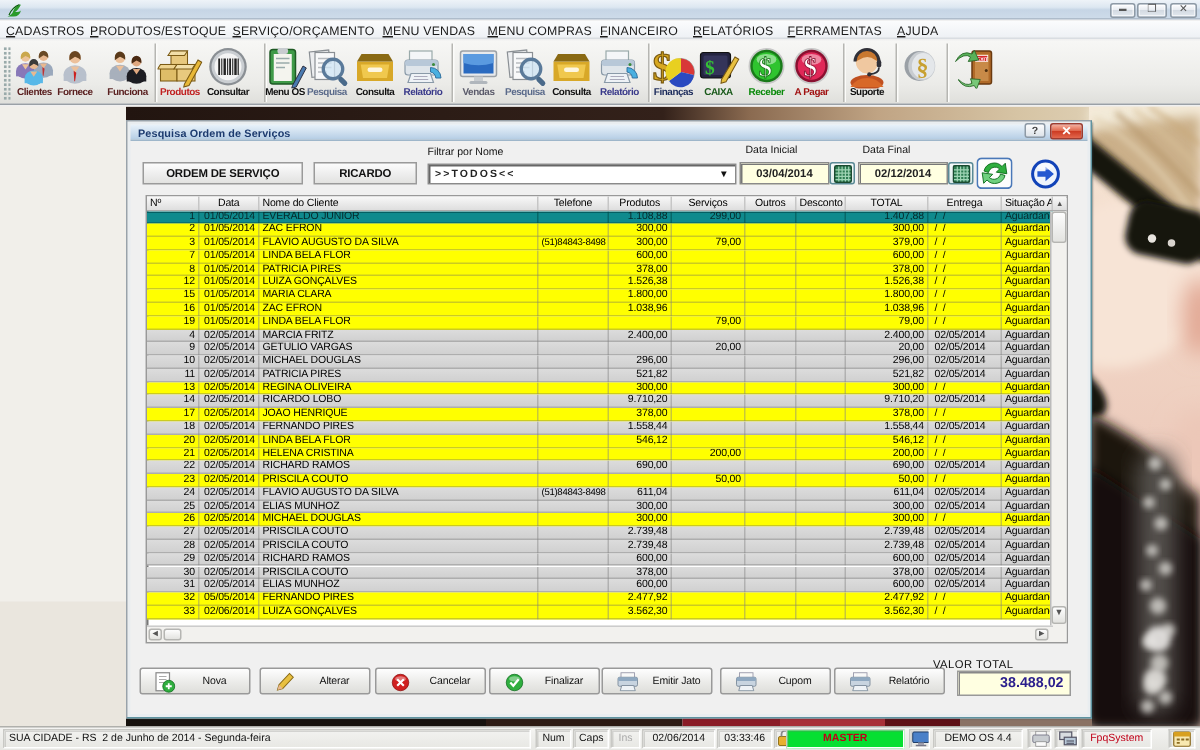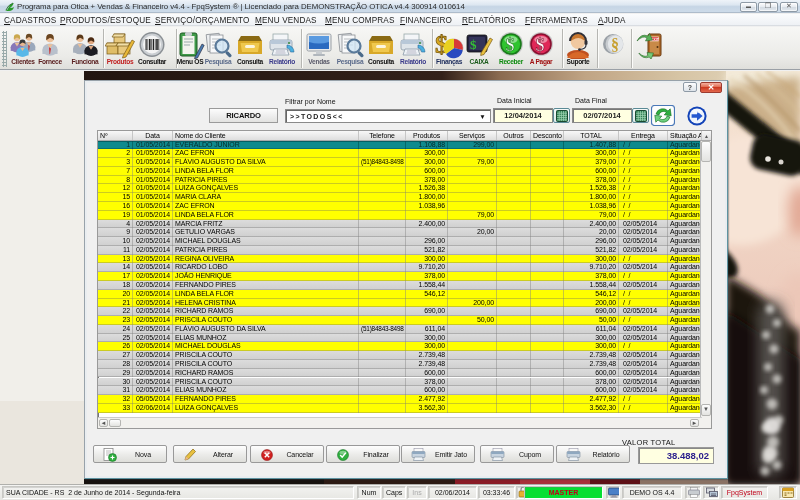--- a/index.html
+++ b/index.html
@@ -86,21 +86,20 @@
  border-top:1px solid #b0b0ac;font-size:7px;color:#111}
 .scell{position:absolute;top:1px;height:13px;border:1px solid #c8c8c4;border-right-color:#fff;border-bottom-color:#fff;
  box-shadow:inset 1px 1px 0 rgba(120,120,116,.25);line-height:12px;padding:0 3px;white-space:nowrap;overflow:hidden}
 </style></head><body>
 
 <div id="titlebar">
     <div class="abs" style="left:3px;top:1px"><svg width="12" height="11" viewBox="0 0 12 11" style="">
         <path d="M2 10 q3 -1 4 -4 q1 -3 5 -4 q-2 4 -4 5 q3 0 4 -1 q-1 4 -5 4 q-2 0 -4 0z" fill="#2a9a2a"></path>
         <path d="M3 9 q2 -5 7 -7" stroke="#0a5a0a" stroke-width=".8" fill="none"></path>
       </svg></div>
-    <span class="txt">Programa para Otica + Vendas &amp; Financeiro v4.4 - FpqSystem ® | Licenciado para  DEMONSTRAÇÃO OTICA v4.4 300914 010614</span>
     <div class="capbtn" style="right:43px;width:17px">
       <span style="font-size:5px;top:0">▬</span>
     </div>
     <div class="capbtn" style="right:22px;width:20px">
       <span>❐</span>
     </div>
     <div class="capbtn" style="right:2px;width:18px">
       <span>✕</span>
     </div>
   </div>
@@ -427,38 +426,42 @@
       <circle cx="772" cy="355" r="8.5" fill="#e9e7e4" fill-opacity=".9" filter="url(#b2)"></circle>
       <circle cx="770" cy="382" r="7.5" fill="#e2e0dc" fill-opacity=".9" filter="url(#b2)"></circle>
       <rect x="84" y="402" width="240" height="11" fill="#17120e"></rect>
       <rect x="324" y="402" width="131" height="11" fill="#2c1a13"></rect>
       <rect x="455" y="402" width="65" height="11" fill="#8a1c26"></rect>
       <rect x="520" y="402" width="70" height="11" fill="#a83038"></rect>
       <rect x="590" y="402" width="50" height="11" fill="#5e1016"></rect>
       <rect x="640" y="402" width="88" height="11" fill="#8a7264"></rect>
     </svg>
 <div id="win">
+<div id="wtitle">
+        <span class="t">Pesquisa Ordem de Serviços</span>
+      </div>
 <div id="whelp">?</div>
       <div id="wclose">✕</div>
+<div class="fbtn" style="left:10px;top:27px;width:107px;line-height:14px">ORDEM DE SERVIÇO</div>
 <div class="fbtn" style="left:124px;top:27px;width:69px;line-height:14px">RICARDO</div>
 <div class="flabel" style="left:200px;top:17px">Filtrar por Nome</div>
 <div class="combo">
         <span class="tx">&gt;&gt;TODOS&lt;&lt;</span>
         <span class="da">▼</span>
       </div>
 <div class="flabel" style="left:412px;top:16px">Data Inicial</div>
-<div class="dinp" style="left:408px">12/04/2014</div>
+<div class="dinp" style="left:408px">03/04/2014</div>
 <div class="calbtn" style="left:468px">
         <svg width="12" height="12" viewBox="0 0 12 12" style="position:absolute;left:1.5px;top:1px">
           <rect x="0.5" y="0.5" width="11" height="11" rx="1" fill="#2e7d52" stroke="#1a4a30" stroke-width="1"></rect>
           <path d="M1 3.2h10M1 5.4h10M1 7.6h10M1 9.8h10M3.2 1v10M5.4 1v10M7.6 1v10M9.8 1v10" stroke="#9fd4b4" stroke-width=".8"></path>
         </svg>
       </div>
 <div class="flabel" style="left:490px;top:16px">Data Final</div>
-<div class="dinp" style="left:487px">02/07/2014</div>
+<div class="dinp" style="left:487px">02/12/2014</div>
 <div class="calbtn" style="left:547px">
         <svg width="12" height="12" viewBox="0 0 12 12" style="position:absolute;left:1.5px;top:1px">
           <rect x="0.5" y="0.5" width="11" height="11" rx="1" fill="#2e7d52" stroke="#1a4a30" stroke-width="1"></rect>
           <path d="M1 3.2h10M1 5.4h10M1 7.6h10M1 9.8h10M3.2 1v10M5.4 1v10M7.6 1v10M9.8 1v10" stroke="#9fd4b4" stroke-width=".8"></path>
         </svg>
       </div>
 <div class="abs" style="left:566px;top:24px;width:24px;height:21px"><svg width="24" height="21" viewBox="0 0 24 21" style="">
           <rect x="0.5" y="0.5" width="23" height="20" rx="3" fill="#fdfdfd" stroke="#4a78b8" stroke-width="1.2"></rect>
           <path d="M5 9 A7 7 0 0 1 17 6 l2.2 -2.2 l1 7 l-7 -1 l2.2 -2.2 A4.5 4.5 0 0 0 8 10 z" fill="#2fae3f" stroke="#0a6a1a" stroke-width=".6"></path>
           <path d="M19 12 A7 7 0 0 1 7 15 l-2.2 2.2 l-1 -7 l7 1 L8.6 13.4 A4.5 4.5 0 0 0 16 11 z" fill="#6fd07f" stroke="#0a6a1a" stroke-width=".6"></path>

